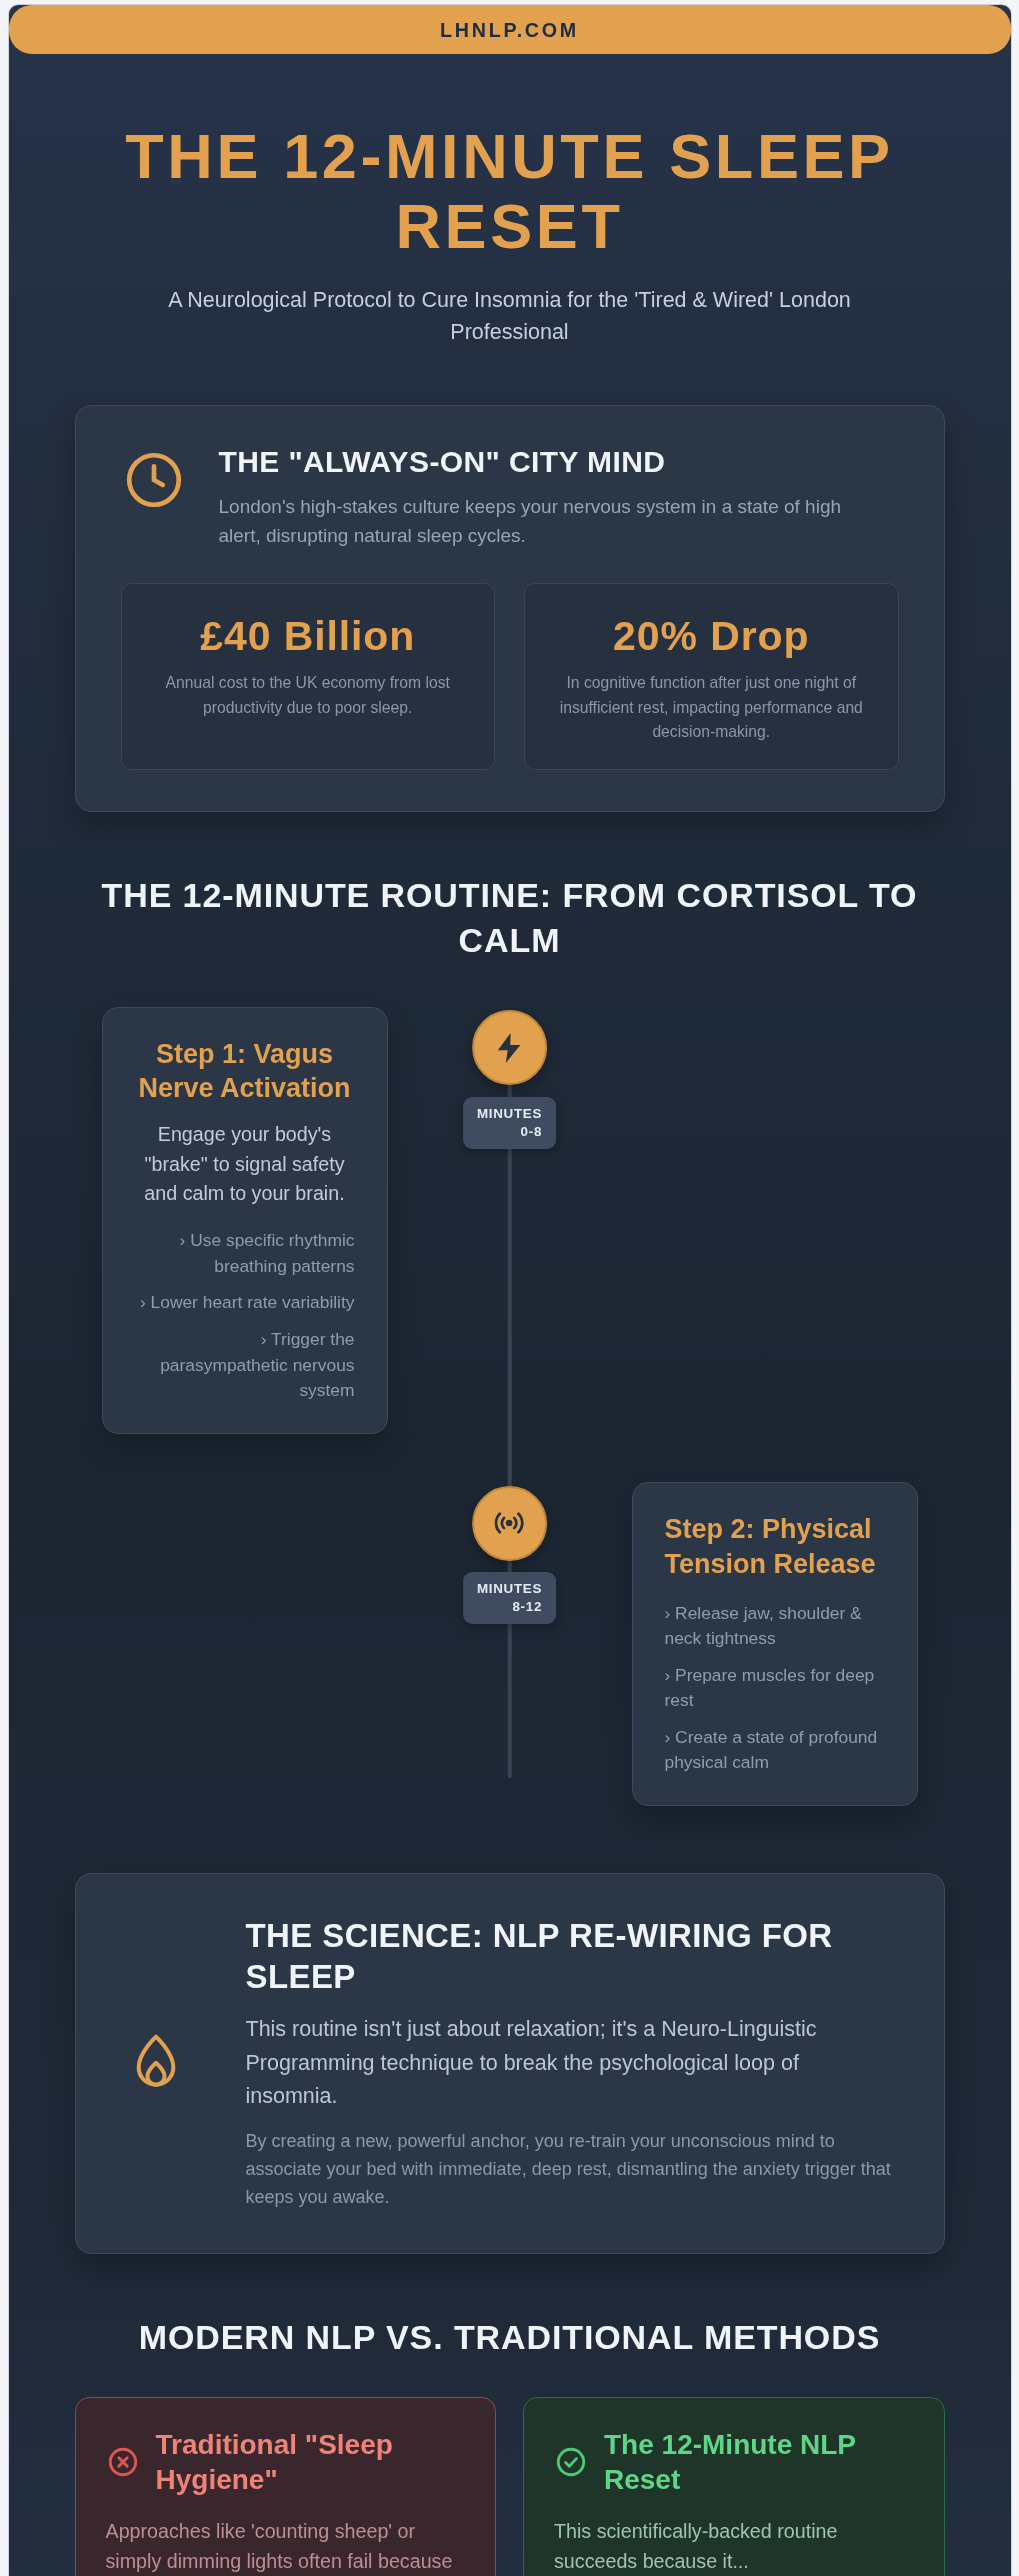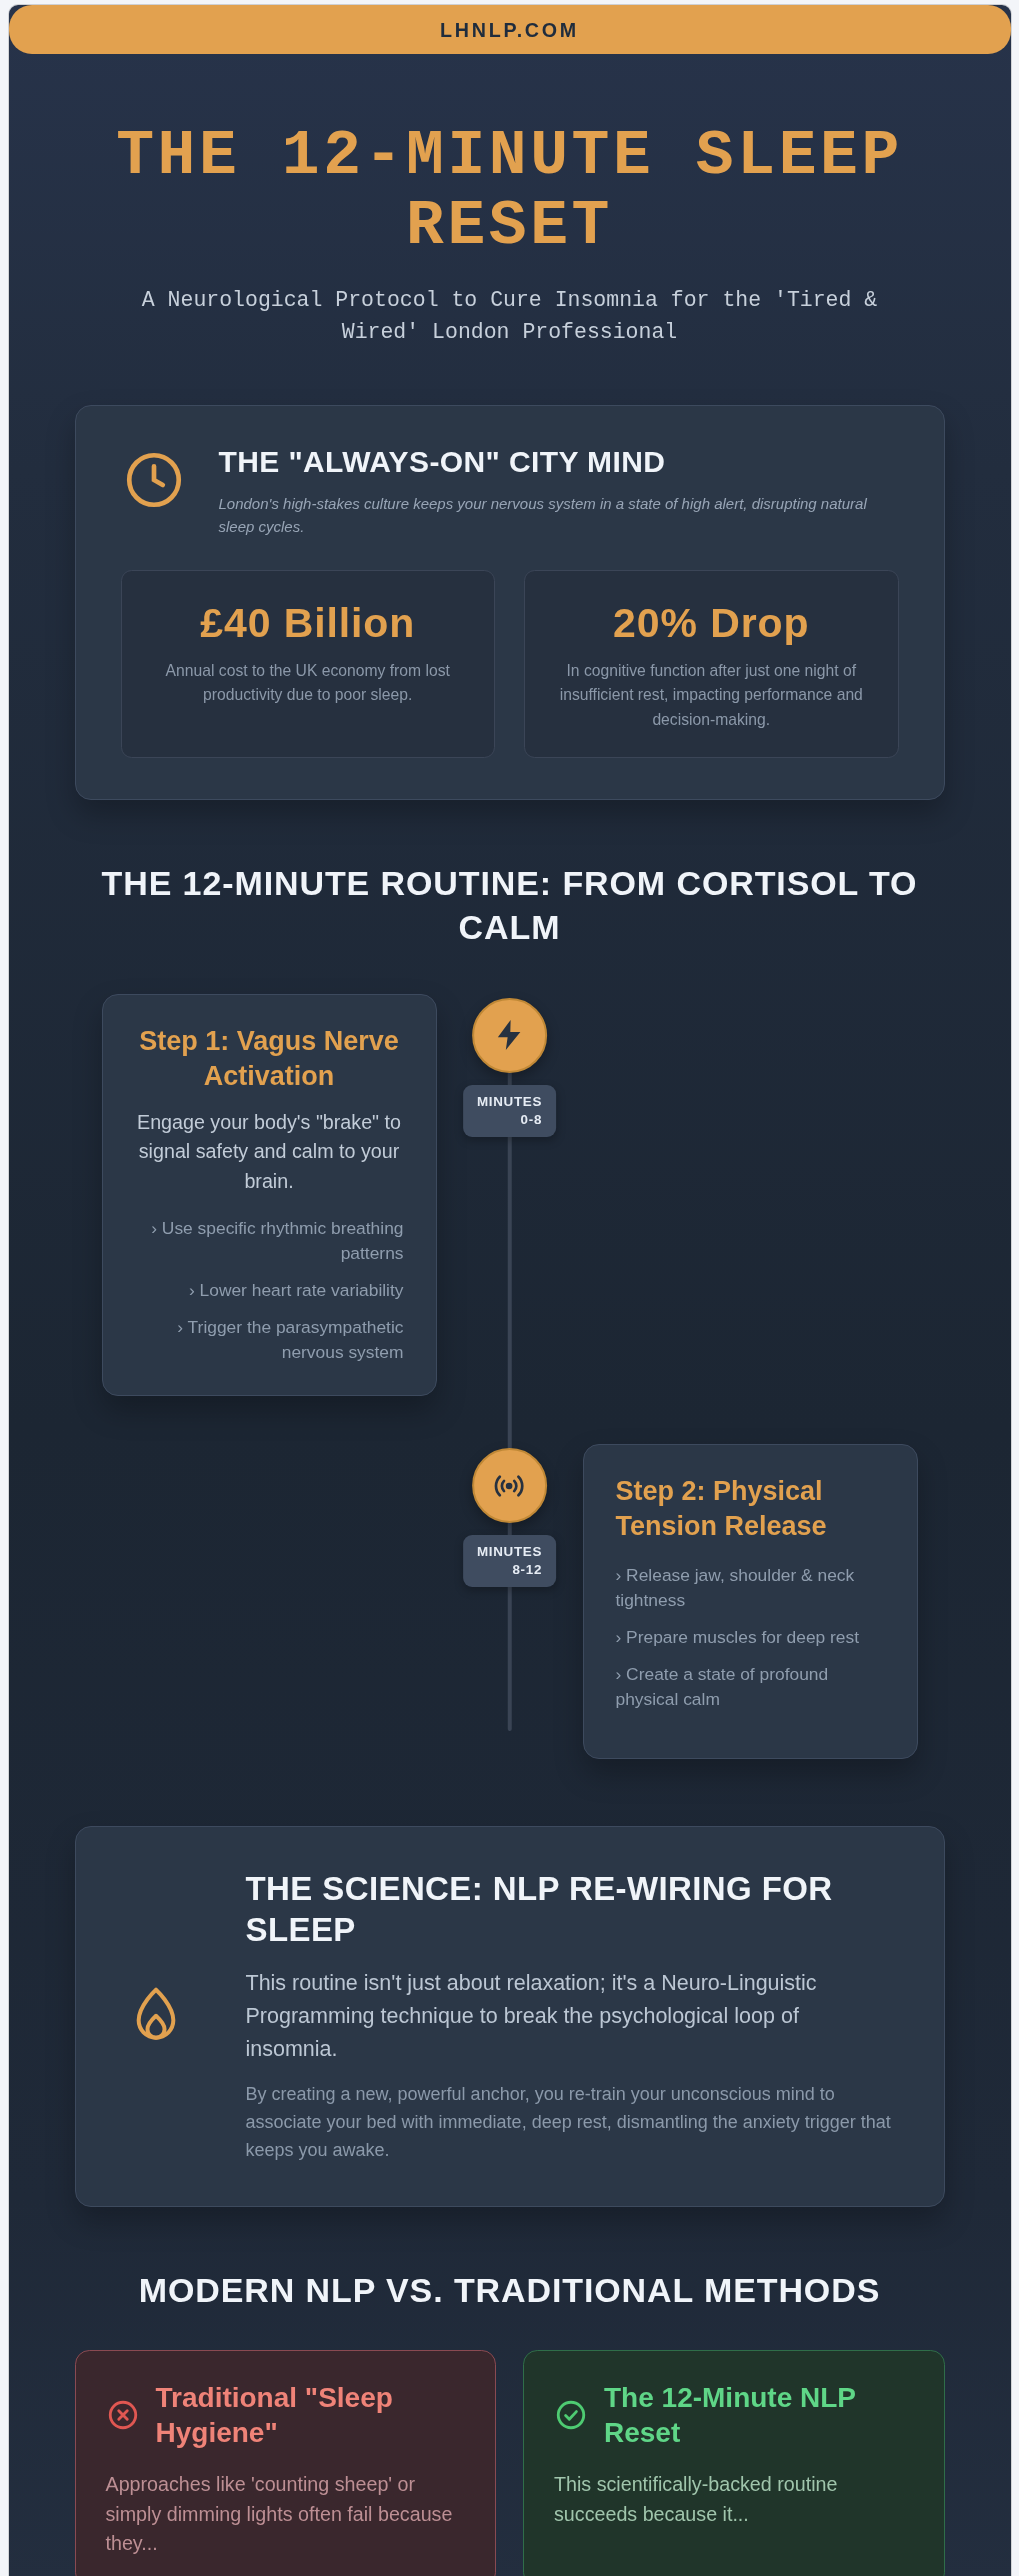--- a/index.html
+++ b/index.html
@@ -15,21 +15,21 @@
     border-radius: 9px;
     overflow: hidden;
     box-shadow: 0 0 0 0.9px rgba(0,0,0,.15);
   }
 
   
   .topbar { background: #e2a14f; padding: 13.4px 0 12.5px; text-align: center; border-radius: 23px; }
   .topbar-text { color: #1f2c3d; font-weight: bold; font-size: 19.7px; letter-spacing: 2.7px; }
 
   
-  .hero { padding: 68px 54px 0; text-align: center; font-family: Liberation Mono, monospace; }
+  .hero { padding: 68px 54px 0; text-align: center; }
   .hero h1 {
     margin: 0 auto; max-width: 877px;
     color: #e2a14f; font-size: 63px; font-weight: bold;
     letter-spacing: 3.6px; line-height: 1.1;
   }
   .hero .subtitle {
     margin: 23px auto 0; max-width: 787px;
     color: #c7d0db; font-size: 21.5px; line-height: 1.5; font-weight: normal;
   }
 
@@ -39,21 +39,21 @@
     border: 0.9px solid #3d4a5e;
     border-radius: 16px;
     box-shadow: 0 14.3px 29px rgba(0,0,0,.25);
   }
 
   
   .city-card { margin: 57px 66px 0; padding: 39px 45px 41px; }
   .city-head { display: flex; align-items: flex-start; gap: 32px; }
   .city-icon { flex: 0 0 auto; margin-top: 1.8px; }
   .city-title { margin: 0; color: #f0f4f9; font-size: 30px; font-weight: bold; letter-spacing: 0.4px; }
-  .city-desc { margin: 12.5px 0 0; color: #98a5b6; font-size: 15px; line-height: 1.55; max-width: 662px; font-style: italic; }
+  .city-desc { margin: 12.5px 0 0; color: #98a5b6; font-size: 19px; line-height: 1.55; max-width: 662px; }
   .stats-row { display: flex; gap: 29px; margin-top: 32px; }
   .stat-box {
     flex: 1; background: #26303f; border: 0.9px solid #3b4557;
     border-radius: 10.7px; padding: 29px 23px 25px; text-align: center;
   }
   .stat-value { color: #e2a14f; font-size: 41px; font-weight: bold; letter-spacing: 0.9px; }
   .stat-caption { margin-top: 11.6px; color: #8b98a9; font-size: 15.7px; line-height: 1.55; }
 
   
   .section-title {
@@ -64,21 +64,21 @@
   
   .timeline { position: relative; margin-top: 45px; padding-bottom: 3.6px; }
   .tl-line {
     position: absolute; left: 50%; transform: translateX(-50%);
     top: 43px; bottom: 32px; width: 4.5px; background: #3a4454; border-radius: 2.7px;
   }
   .step-row { position: relative; display: flex; min-height: 315px; }
   .step-row.first { margin-bottom: 48px; }
   .step-row.left  { justify-content: flex-start; padding-left: 93px; }
   .step-row.right { justify-content: flex-end;  padding-right: 93px; }
-  .step-card { width: 335px; padding: 29px 32px 30px; position: relative; z-index: 2; }
+  .step-card { width: 286px; padding: 29px 32px 30px; position: relative; z-index: 2; }
   .step-title { margin: 0; color: #e2a14f; font-size: 27px; font-weight: bold; line-height: 1.28; }
   .step-desc { margin: 14.3px 0 0; color: #c2ccd8; font-size: 19.7px; line-height: 1.5; }
   .step-bullets {
     margin-top: 19.7px; color: #8f9dae; font-size: 17.4px; line-height: 1.45;
     display: flex; flex-direction: column; gap: 11.6px;
   }
   .step-card.mirror { text-align: center; }
   .step-card.mirror .step-bullets { text-align: right; }
 
   .tl-node {

